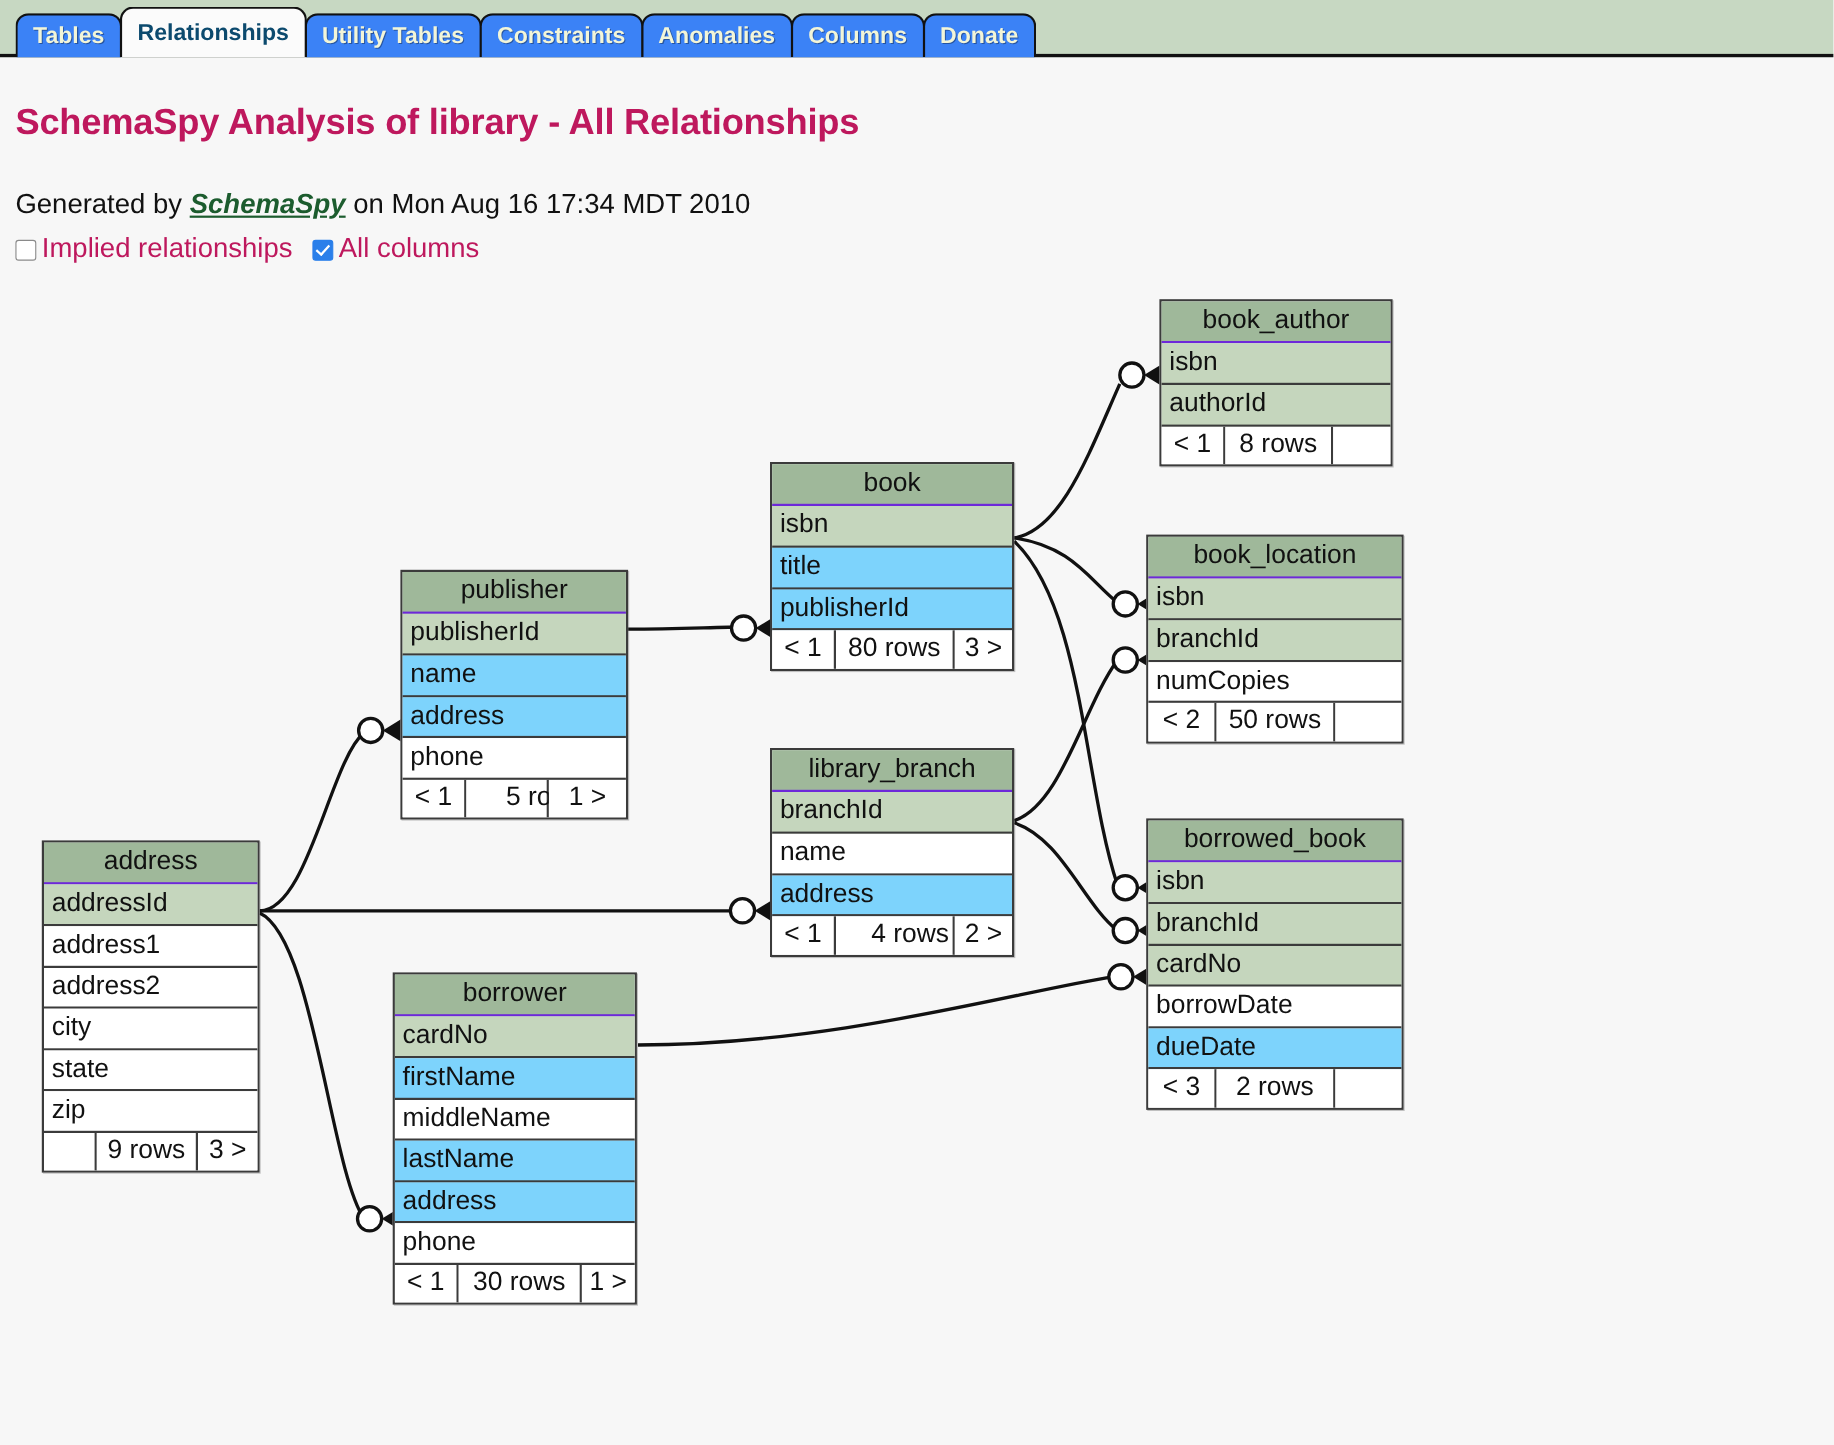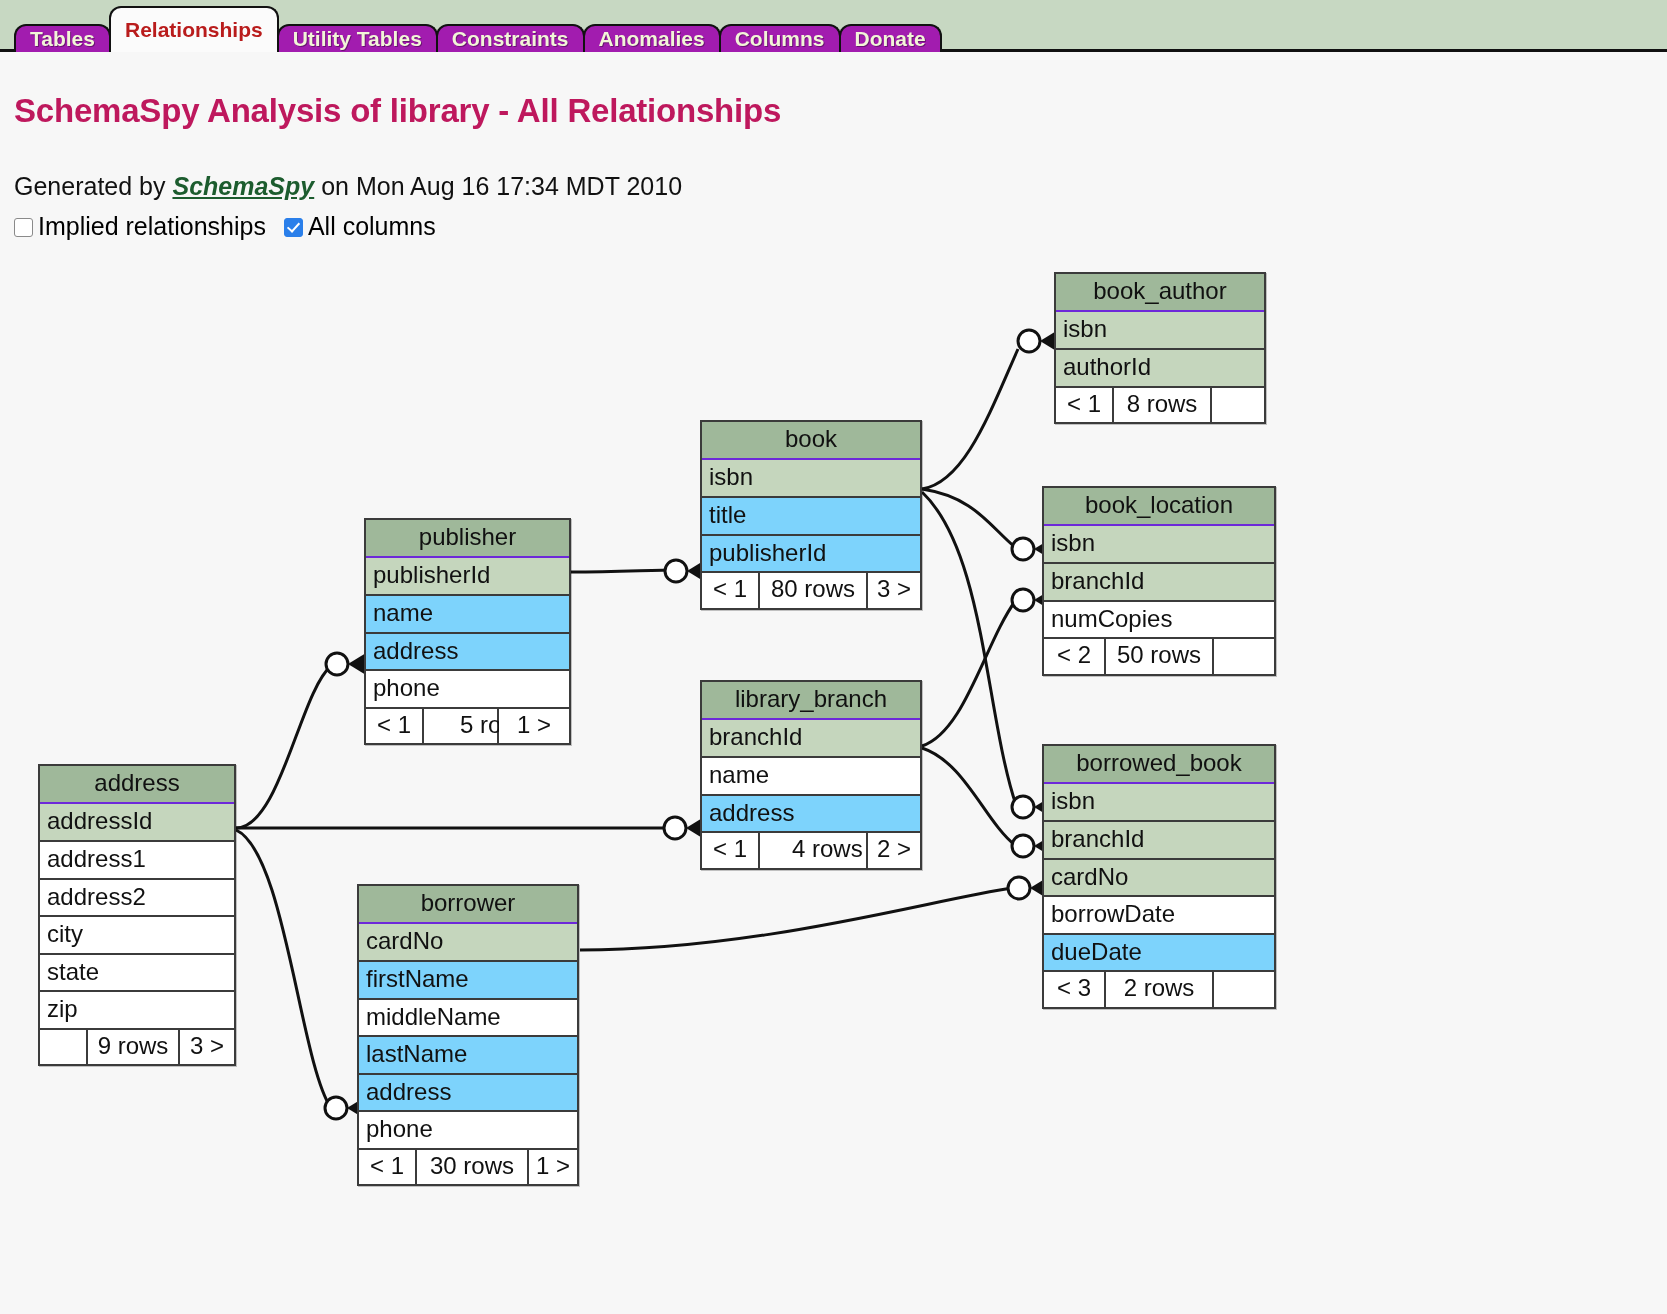--- a/index.html
+++ b/index.html
@@ -22,39 +22,39 @@
     border-bottom: 3px solid #111;
     box-sizing: border-box;
   }
   .tabs {
     position: absolute; left: 14px; top: 6px;
     display: flex; align-items: flex-end;
     height: 46px;
   }
   .tab {
     position: relative;
-    height: 28px;
+    height: 40px;
     margin-right: -2px;
     padding: 0 14px;
     display: flex; align-items: center; justify-content: center;
-    background: #a21caf;
+    background: #3b82f6;
     color: #f2f5d8;
     font-size: 21px;
     font-weight: bold;
     border: 2px solid #111;
     border-bottom: none;
     border-radius: 12px 12px 0 0;
     white-space: nowrap;
     box-sizing: border-box;
     text-shadow: 1px 1px 0 rgba(0,0,0,0.35);
     cursor: pointer;
   }
   .tab.active {
     background: #fbfbfb;
-    color: #b91c1c;
+    color: #0c4a6e;
     text-shadow: none;
     z-index: 5;
     height: 46px;
   }
 
   
   .page-title {
     position: absolute; left: 14px; top: 92px;
     font-size: 33px; font-weight: bold; color: #be185d;
     letter-spacing: -0.2px;
@@ -67,21 +67,21 @@
   }
   .genline .brand {
     font-weight: bold; font-style: italic;
     color: #1c5c2e;
     text-decoration: underline;
     cursor: pointer;
   }
   .optsrow {
     position: absolute; left: 14px; top: 212px;
     display: flex; align-items: center;
-    font-size: 25px; color: #000000;
+    font-size: 25px; color: #be185d;
     white-space: nowrap;
   }
   .optsrow .cb {
     width: 19px; height: 19px;
     margin: 0 5px 0 0;
     border: 1px solid #8a8a8a;
     border-radius: 3px;
     background: #fff;
     box-sizing: border-box;
     display: inline-block;

